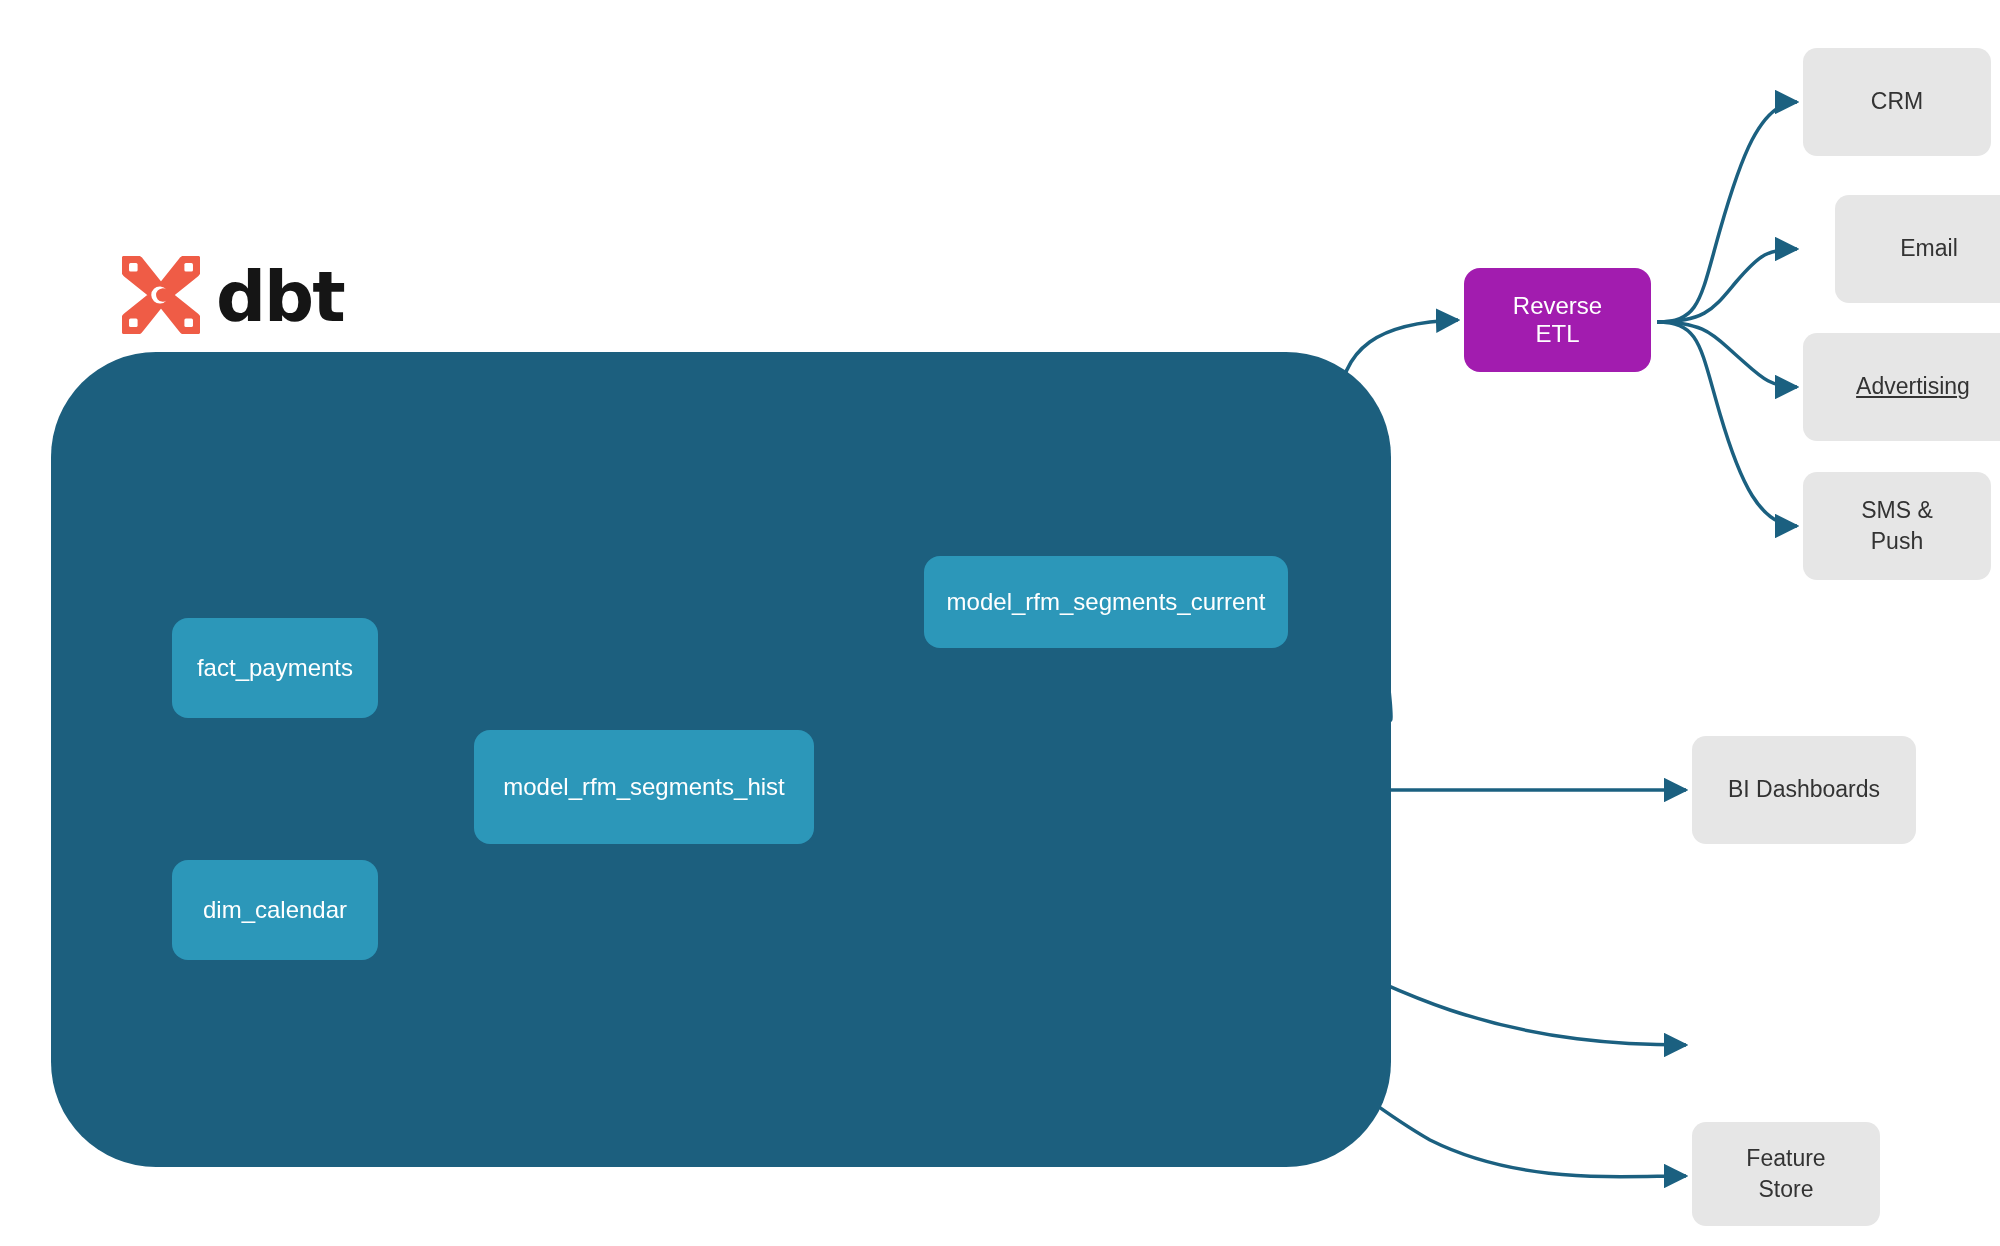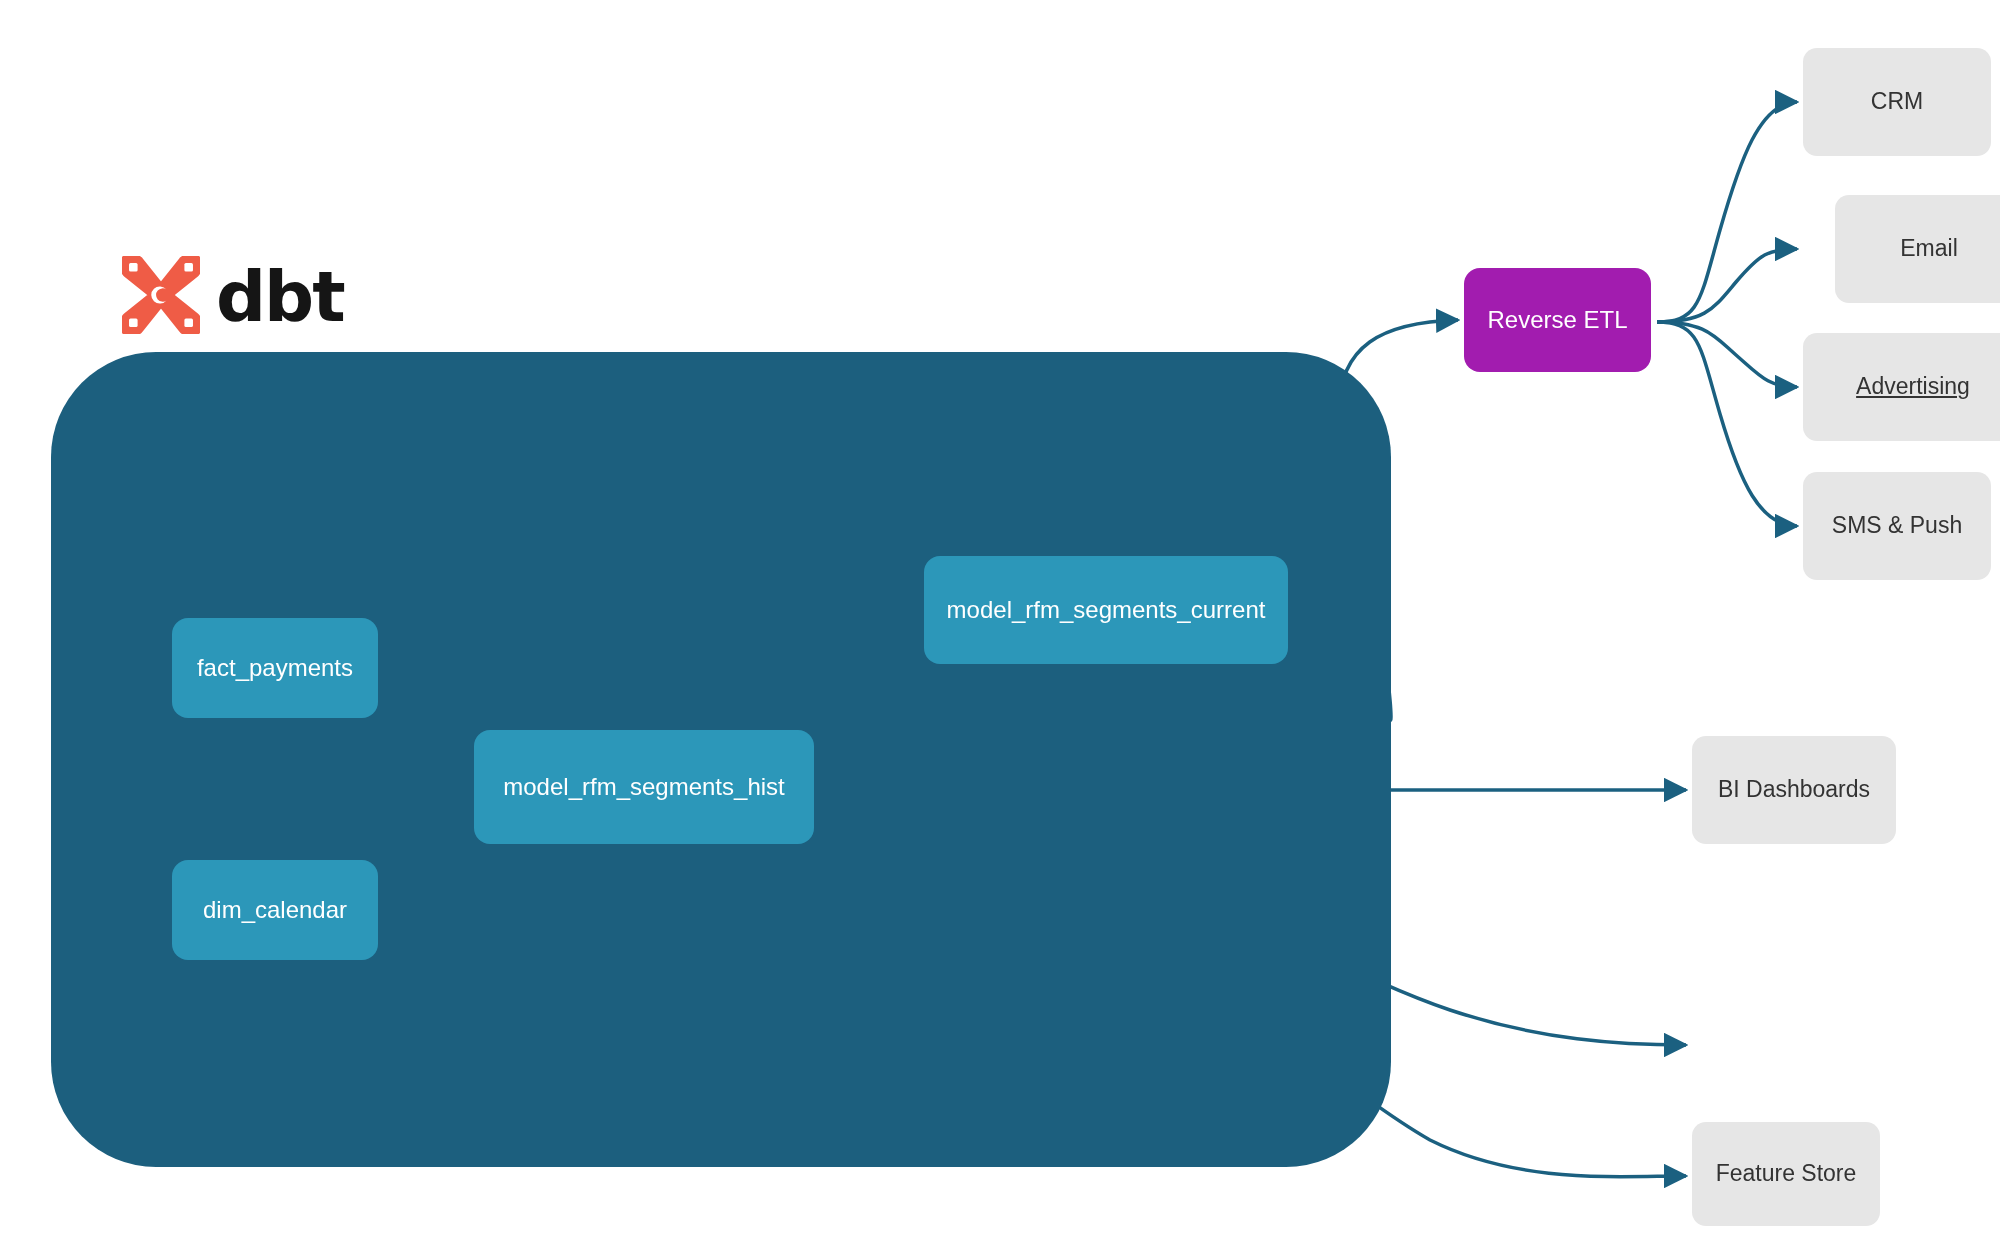--- a/index.html
+++ b/index.html
@@ -54,21 +54,21 @@
   }
   
   .node {
     position: absolute;
     display: flex;
     align-items: center;
     justify-content: center;
     text-align: center;
     box-sizing: border-box;
     border-radius: 16px;
-    padding: 0 18px;
+    padding: 0 32px;
   }
   .node-model {
     background: #2c97b9;
     color: #ffffff;
     font-size: 24px;
   }
   .node-green {
     background: #a21caf;
     color: #ffffff;
     font-size: 24px;
@@ -76,27 +76,27 @@
   .node-gray {
     background: #e6e6e6;
     color: #333333;
     font-size: 23px;
     border-radius: 14px;
     line-height: 1.35;
   }
   #node-fact-payments      { left: 172px;  top: 618px;  width: 206px; height: 100px; }
   #node-dim-calendar       { left: 172px;  top: 860px;  width: 206px; height: 100px; }
   #node-rfm-hist           { left: 474px;  top: 730px;  width: 340px; height: 114px; }
-  #node-rfm-current        { left: 924px;  top: 556px;  width: 364px; height: 108px; }
+  #node-rfm-current        { left: 924px;  top: 556px;  width: 364px; height: 92px; }
   #node-reverse-etl        { left: 1464px; top: 268px;  width: 187px; height: 104px; }
   #node-crm                { left: 1803px; top: 48px;   width: 188px; height: 108px; }
   #node-email              { left: 1803px; top: 195px;  width: 188px; height: 108px; margin-left: 32px; }
   #node-advertising        { left: 1803px; top: 333px;  width: 220px; height: 108px; text-decoration: underline; }
   #node-sms-push           { left: 1803px; top: 472px;  width: 188px; height: 108px; }
-  #node-bi-dashboards      { left: 1692px; top: 736px;  width: 204px; height: 108px; }
+  #node-bi-dashboards      { left: 1692px; top: 736px;  width: 224px; height: 108px; }
   #node-ds-notebooks       { left: 1692px; top: 991px;  width: 188px; height: 108px; }
   #node-feature-store      { left: 1692px; top: 1122px; width: 188px; height: 104px; }
 </style>
 </head>
 <body>
 
 <div id="canvas">
 
   <svg id="edges" viewBox="0 0 2000 1246" xmlns="http://www.w3.org/2000/svg">
     <defs>

